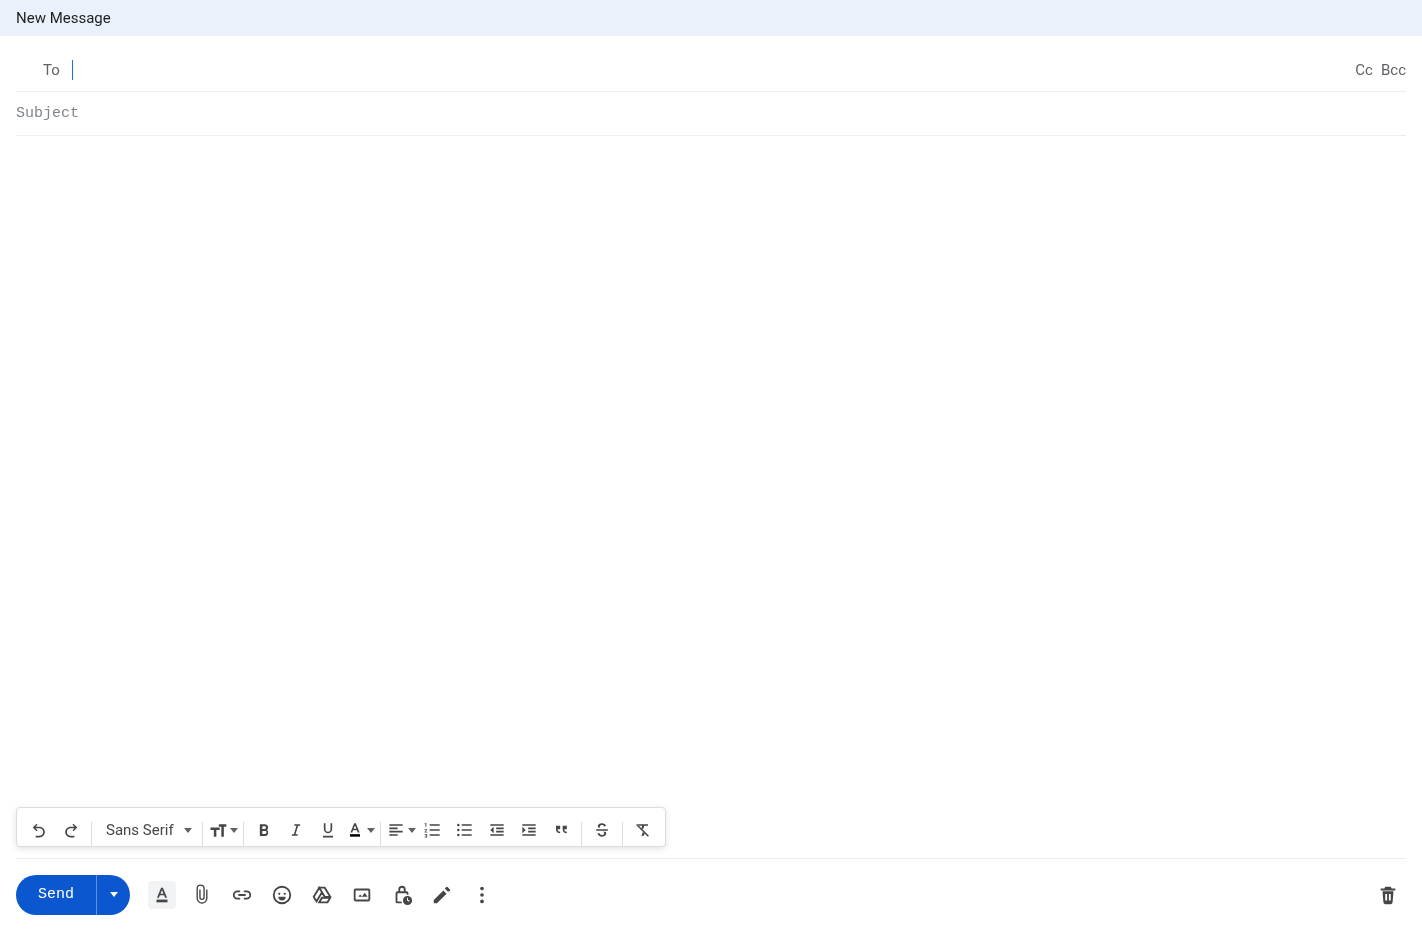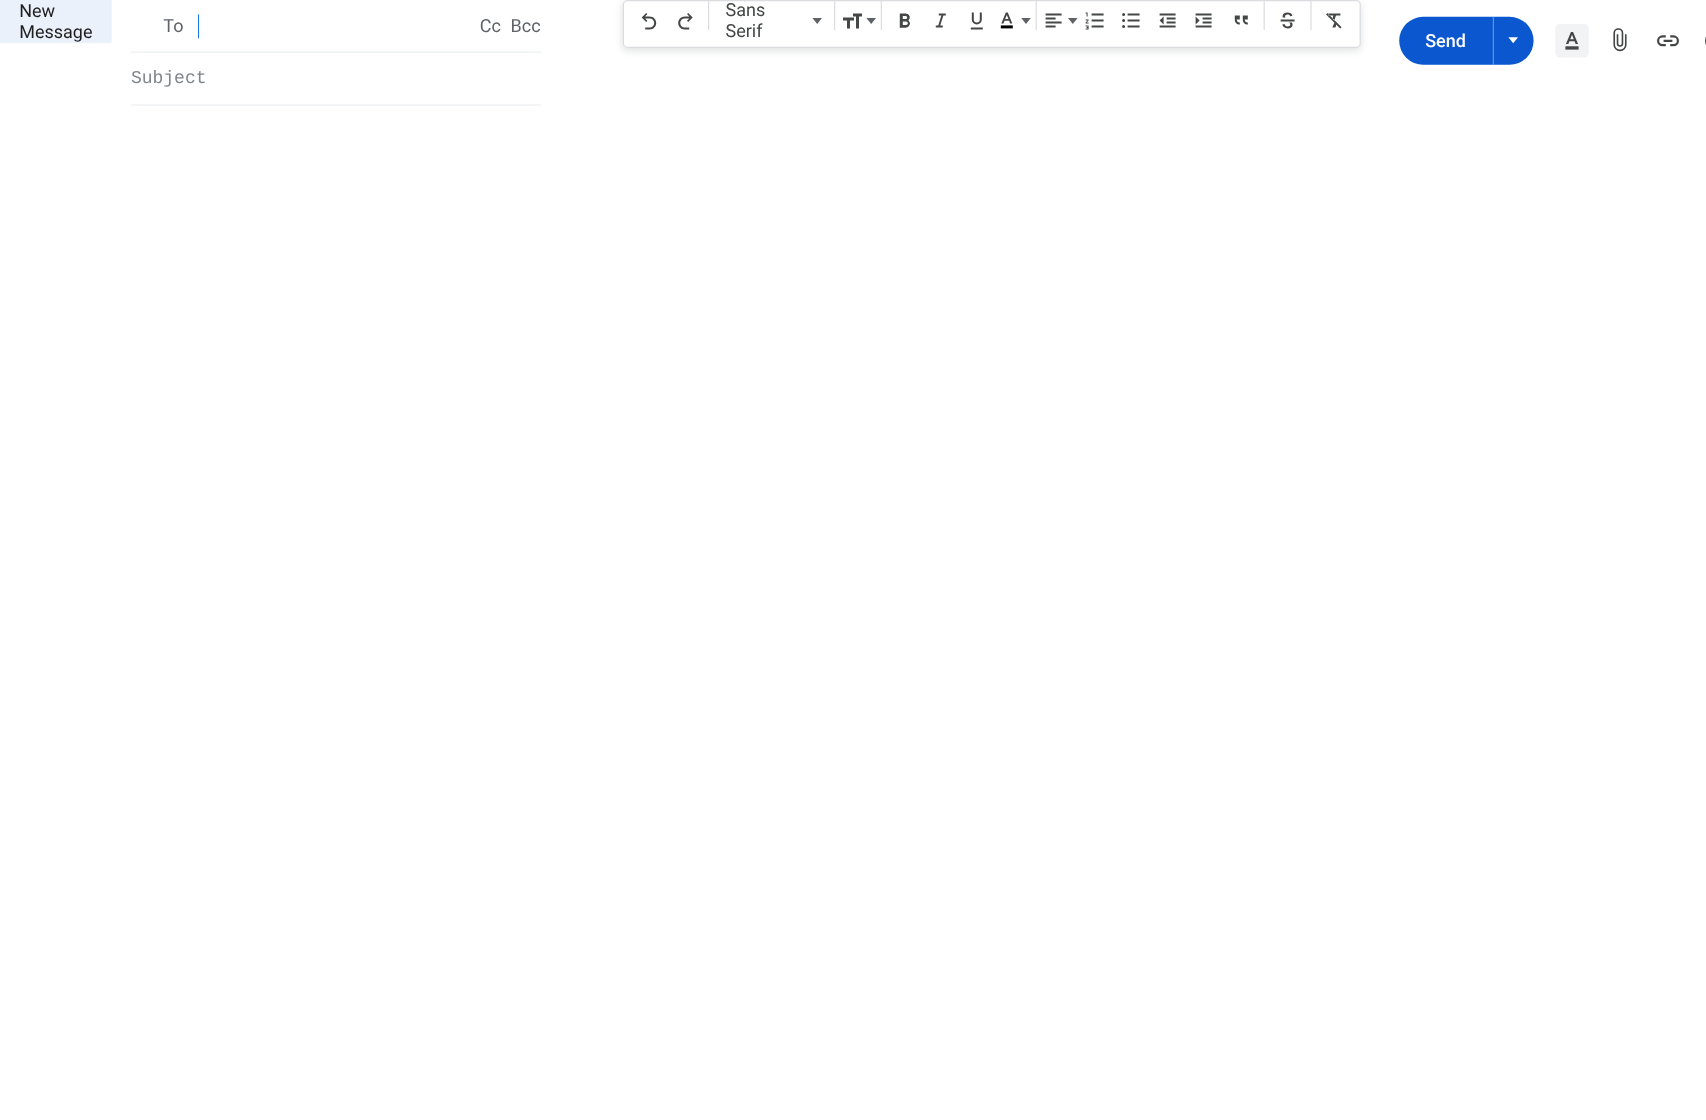--- a/index.html
+++ b/index.html
@@ -1,53 +1,53 @@
 <!DOCTYPE html>
 <html><head>
 <meta charset="utf-8">
 <style>
   * { box-sizing: border-box; }
   html, body { margin:0; padding:0; width:1422px; height:933px; font-family: "Google Sans", Roboto, Arial, sans-serif; background:#fff; color:#202124; }
-  .window { width:1422px; height:933px; display:flex; flex-direction:row; overflow:hidden; }
+  .window { width:1422px; height:933px; display:flex; flex-direction:column; overflow:hidden;gap:12px; }
   .titlebar { background:#eaf1fb; height:36px; display:flex; align-items:center; padding:0 16px; font-size:15px; color:#1f1f1f; }
   .fields { padding:0 16px; }
   .row { display:flex; align-items:center; height:44px; border-bottom:1px solid #eceff1; }
   .row-label { font-size:15px; color:#5f6368; margin-right:10px;margin-left:27px; }
   .row-input { flex:1; border:none; outline:none; font-size:15px; height:24px; padding:2px 0;font-family:Liberation Mono, monospace; }
   .row-input::placeholder { color:#80868b; }
   .ccbcc { display:flex; gap:8px; color:#5f6368; font-size:15px;margin-left:44px; }
   .ccbcc span { cursor:pointer; }
   .body-area { flex:1; padding:8px 16px 0 16px; }
   .body-text { width:100%; height:100%; border:none; outline:none; resize:none; font-size:14px; }
   .cursor-to { display:inline-block; width:1px; height:20px; background:#1a73e8; margin-left:2px; vertical-align:middle; }
 
   
   .format-bar-wrap { padding:0 16px 2px 16px; }
-  .format-bar { height:40px; background:#fff; border:1px solid #dadce0; border-radius:4px; box-shadow:0 2px 6px rgba(60,64,67,.15); display:flex; align-items:flex-start; padding:0 6px; width:fit-content; }
+  .format-bar { height:40px; background:#fff; border:1px solid #dadce0; border-radius:4px; box-shadow:0 2px 6px rgba(60,64,67,.15); display:flex; align-items:flex-end; padding:0 6px; width:fit-content; }
   .fbtn { width:32px; height:32px; display:flex; align-items:center; justify-content:center; color:#444746; border-radius:4px; cursor:pointer; }
   .fbtn svg { width:20px; height:20px; }
   .fsep { width:1px; height:24px; background:#dadce0; margin:0 4px; }
   .font-picker { display:flex; align-items:center; height:32px; padding:0 6px 0 10px; font-size:15px; color:#444746; cursor:pointer; border-radius:4px; gap:10px; }
   .tri { width:0; height:0; border-left:4px solid transparent; border-right:4px solid transparent; border-top:5px solid #5f6368; }
   .combo { display:flex; align-items:center; }
   .combo .tri { margin-left:2px; }
 
   
   .action-bar { height:72px; border-top:1px solid transparent; padding:10px 16px 16px 16px; display:flex; align-items:center; }
   .send-group { display:flex; height:40px; border-radius:20px; overflow:hidden; background:#0b57d0; color:#fff; }
   .send-main { display:flex; align-items:center; padding:0 22px; font-size:15px; font-weight:500; cursor:pointer; }
   .send-split { width:34px; display:flex; align-items:center; justify-content:center; border-left:1px solid rgba(255,255,255,.35); cursor:pointer; }
   .send-split .tri { border-top-color:#fff; }
   .action-icons { display:flex; align-items:center; margin-left:14px; gap:4px; }
   .abtn { width:36px; height:36px; display:flex; align-items:center; justify-content:center; color:#444746; border-radius:50%; cursor:pointer; }
   .abtn svg { width:22px; height:22px; }
   .text-color-chip { width:28px; height:28px; display:flex; flex-direction:column; align-items:center; justify-content:center; background:#f1f3f4; border-radius:4px; cursor:pointer; }
   .text-color-chip svg { width:22px; height:22px; }
   .spacer { flex:1; }
-  .action-divider { position:relative; }
+  .action-divider { position:relative;font-family:Liberation Mono, monospace; }
   .action-divider::before { content:""; position:absolute; left:16px; right:16px; top:-4px; height:1px; background:#eceff1; }
 </style>
 </head>
 <body>
 
 <div class="window">
 
   <div class="titlebar">
     <span>New Message</span>
   </div>

